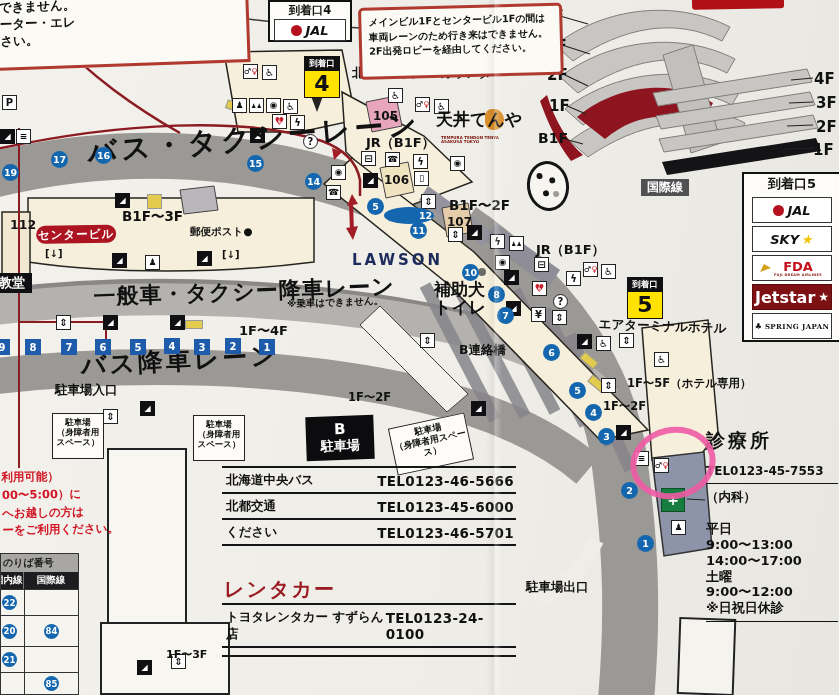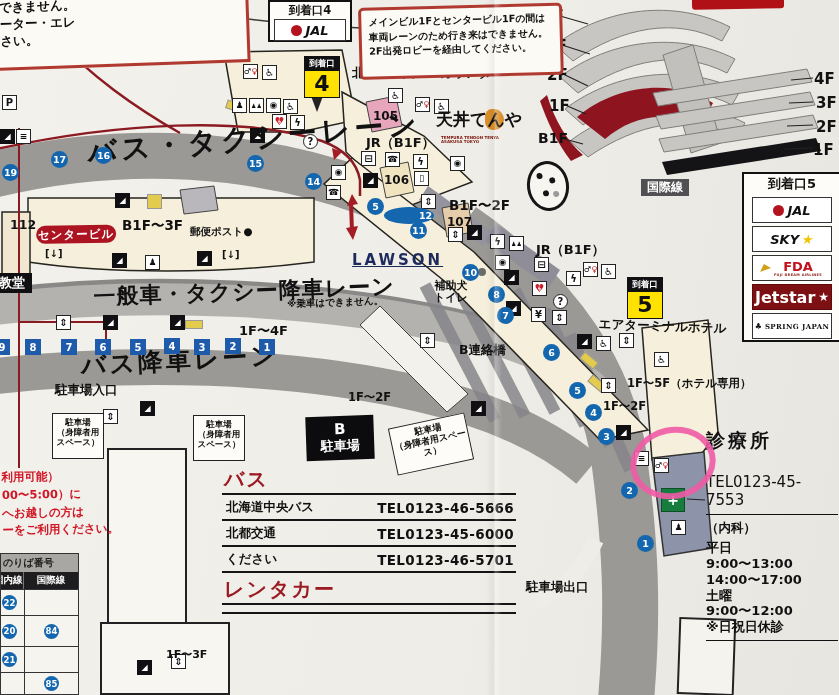--- a/index.html
+++ b/index.html
@@ -40,23 +40,23 @@
   .jet-star{color:#fff;font-size:12px;}
   .spring-txt{font-family:"DejaVu Serif",serif;font-size:7px;font-weight:bold;letter-spacing:.4px;}
   .phone-card{position:absolute;z-index:6;width:294px;}
   .ph-head{font-size:20px;font-weight:bold;color:#9b1b23;letter-spacing:2px;padding-left:2px;}
   .trow{display:flex;justify-content:space-between;align-items:center;border-top:2px solid #151515;padding:4px 2px 3px 4px;}
   .trow:last-child{border-bottom:2px solid #151515;}
   .tname{font-size:12.5px;font-weight:bold;}
   .ttel{font-size:13.5px;font-weight:bold;letter-spacing:.3px;}
   .clinic{position:absolute;left:706px;top:428px;width:132px;z-index:6;}
   .clinic .c-title{font-size:19px;font-weight:bold;letter-spacing:3px;}
-  .clinic .c-tel{font-size:15px;font-weight:normal;margin-top:19px;}
+  .clinic .c-tel{font-size:12px;font-weight:bold;margin-top:10px;}
   .clinic hr{border:none;border-top:1.5px solid #111;margin:5px 0;}
-  .clinic .c-dept{font-size:12.5px;font-weight:bold;margin-bottom:3px;}
+  .clinic .c-dept{font-size:12.5px;font-weight:bold;margin-bottom:15px;}
   .clinic .c-line{font-size:13px;font-weight:bold;line-height:1.22;}
   .pbox{position:absolute;border:1.5px solid #222;background:#fdfcf8;font-size:8.5px;font-weight:bold;
     text-align:center;line-height:1.2;padding:3px 1px;z-index:5;white-space:pre-line;box-sizing:border-box;transform-origin:center;}
   .bparking{position:absolute;left:306px;top:416px;width:68px;height:44px;background:#0c0c0e;color:#fff;z-index:5;
     display:flex;flex-direction:column;align-items:center;justify-content:center;font-weight:bold;transform:rotate(-2deg);}
   .bparking .bp-b{font-size:15px;line-height:1;}
   .bparking .bp-l{font-size:13px;}
   .standtbl{position:absolute;left:0px;top:553px;width:79px;z-index:6;border:1px solid #333;background:#f6f4ee;box-sizing:border-box;}
   .st-title{background:#a8a7a3;color:#1c1c1c;font-size:10px;font-weight:bold;padding:2px 0 2px 2px;white-space:nowrap;overflow:hidden;}
   .st-head{display:flex;background:#1d1d1f;color:#fff;font-size:9.5px;font-weight:bold;}
@@ -245,39 +245,42 @@
 （身障者用
 スペース）</div>
   <div class="pbox" style="left:392px;top:420px;width:78px;height:48px;transform:rotate(-12deg);font-size:9px;">駐車場
 （身障者用スペース）</div>
   <div class="bparking">
     <span class="bp-b">B</span>
     <span class="bp-l">駐車場</span>
   </div>
 
   <div class="phone-card" style="left:222px;top:466px;">
-    <div class="ph-head">バス</div>
     <div id="bus-rows">
         <div class="trow">
           <span class="tname">北海道中央バス</span>
           <span class="ttel">TEL0123-46-5666</span>
         </div>
         <div class="trow">
           <span class="tname">北都交通</span>
           <span class="ttel">TEL0123-45-6000</span>
         </div>
         <div class="trow">
           <span class="tname">ください</span>
           <span class="ttel">TEL0123-46-5701</span>
         </div>
       </div>
   </div>
   <div class="phone-card" style="left:222px;top:576px;">
     <div class="ph-head">レンタカー</div>
     <div id="rental-rows">
+        <div class="trow">
+          <span class="tname">トヨタレンタカー すずらん店</span>
+          <span class="ttel">TEL0123-24-0100</span>
+        </div>
         <div class="trow"></div>
       </div>
   </div>
 
   <div class="clinic">
     <div class="c-title">診療所</div>
     <div class="c-tel">TEL0123-45-7553</div>
     <hr>
     <div class="c-dept">（内科）</div>
     <div id="clinic-hours">
@@ -330,34 +333,34 @@
 
   <div id="labels-layer">
       <div class="lbl" style="left: 86px; top: 137px; font-size: 29px; transform: rotate(-5deg); letter-spacing: 4px;">バス・タクシーレーン</div>
       <div class="lbl" style="left: 93px; top: 285px; font-size: 22px; transform: rotate(-2deg); letter-spacing: 1px;">一般車・タクシー降車レーン</div>
       <div class="lbl" style="left: 287px; top: 299px; font-size: 9.5px; transform: rotate(-2deg);">※乗車はできません。</div>
       <div class="lbl" style="left: 80px; top: 352px; font-size: 25px; transform: rotate(-3deg); letter-spacing: 3px;">バス降車レーン</div>
       <div class="lbl" style="left: 239px; top: 324px; font-size: 13px;">1F〜4F</div>
       <div class="lbl" style="left: 55px; top: 383px; font-size: 12.5px;">駐車場入口</div>
       <div class="lbl" style="left: 526px; top: 580px; font-size: 12.5px;">駐車場出口</div>
       <div class="lbl" style="left: 459px; top: 343px; font-size: 12.5px;">B連絡橋</div>
-      <div class="lbl" style="left: 434px; top: 280px; font-size: 11px; text-align: center;">補助犬
+      <div class="lbl" style="left: 434px; top: 280px; font-size: 17px;">補助犬
 トイレ</div>
-      <div class="lbl" style="left: 352px; top: 252px; font-size: 15px; letter-spacing: 3px; color: rgb(28, 42, 92); text-decoration: underline;">LAWSON</div>
+      <div class="lbl" style="left: 352px; top: 252px; font-size: 15px; letter-spacing: 3px; color: rgb(28, 42, 92);">LAWSON</div>
       <div class="lbl" style="left: 436px; top: 110px; font-size: 17px;">天丼てんや</div>
       <div class="lbl" style="left: 441px; top: 136px; font-size: 4px; color: rgb(124, 21, 14);">TEMPURA TENDON TENYA
 ASAKUSA TOKYO</div>
       <div class="lbl" style="left: 352px; top: 66px; font-size: 12.5px;">北海道中央バスカウンター</div>
       <div class="lbl" style="left: 366px; top: 136px; font-size: 13px;">JR（B1F）</div>
       <div class="lbl" style="left: 536px; top: 243px; font-size: 13px;">JR（B1F）</div>
       <div class="lbl" style="left: 373px; top: 110px; font-size: 12px;">105</div>
       <div class="lbl" style="left: 384px; top: 174px; font-size: 12px;">106</div>
       <div class="lbl" style="left: 447px; top: 216px; font-size: 12px;">107</div>
       <div class="lbl" style="left: 449px; top: 198px; font-size: 13.5px;">B1F〜2F</div>
-      <div class="lbl" style="left: 122px; top: 218px; font-size: 13.5px;">B1F〜3F</div>
+      <div class="lbl" style="left: 122px; top: 209px; font-size: 13.5px;">B1F〜3F</div>
       <div class="lbl" style="left: 190px; top: 226px; font-size: 10.5px;">郵便ポスト●</div>
       <div class="lbl" style="left: 10px; top: 218px; font-size: 12.5px;">112</div>
       <div class="lbl" style="left: 599px; top: 317px; font-size: 12.5px; transform: rotate(2deg);">エアターミナルホテル</div>
       <div class="lbl" style="left: 627px; top: 377px; font-size: 11.5px;">1F〜5F（ホテル専用）</div>
       <div class="lbl" style="left: 603px; top: 400px; font-size: 11.5px;">1F〜2F</div>
       <div class="lbl" style="left: 348px; top: 391px; font-size: 11.5px;">1F〜2F</div>
       <div class="lbl" style="left: 166px; top: 649px; font-size: 11px;">1F〜3F</div>
       <div class="lbl" style="left: 45px; top: 249px; font-size: 10px;">[↓]</div>
       <div class="lbl" style="left: 222px; top: 250px; font-size: 10px;">[↓]</div>
       <div class="lbl" style="left: 641px; top: 179px; font-size: 12px; color: rgb(255, 255, 255); background: rgb(81, 81, 84); z-index: 5; padding: 2px 6px;">国際線</div>

